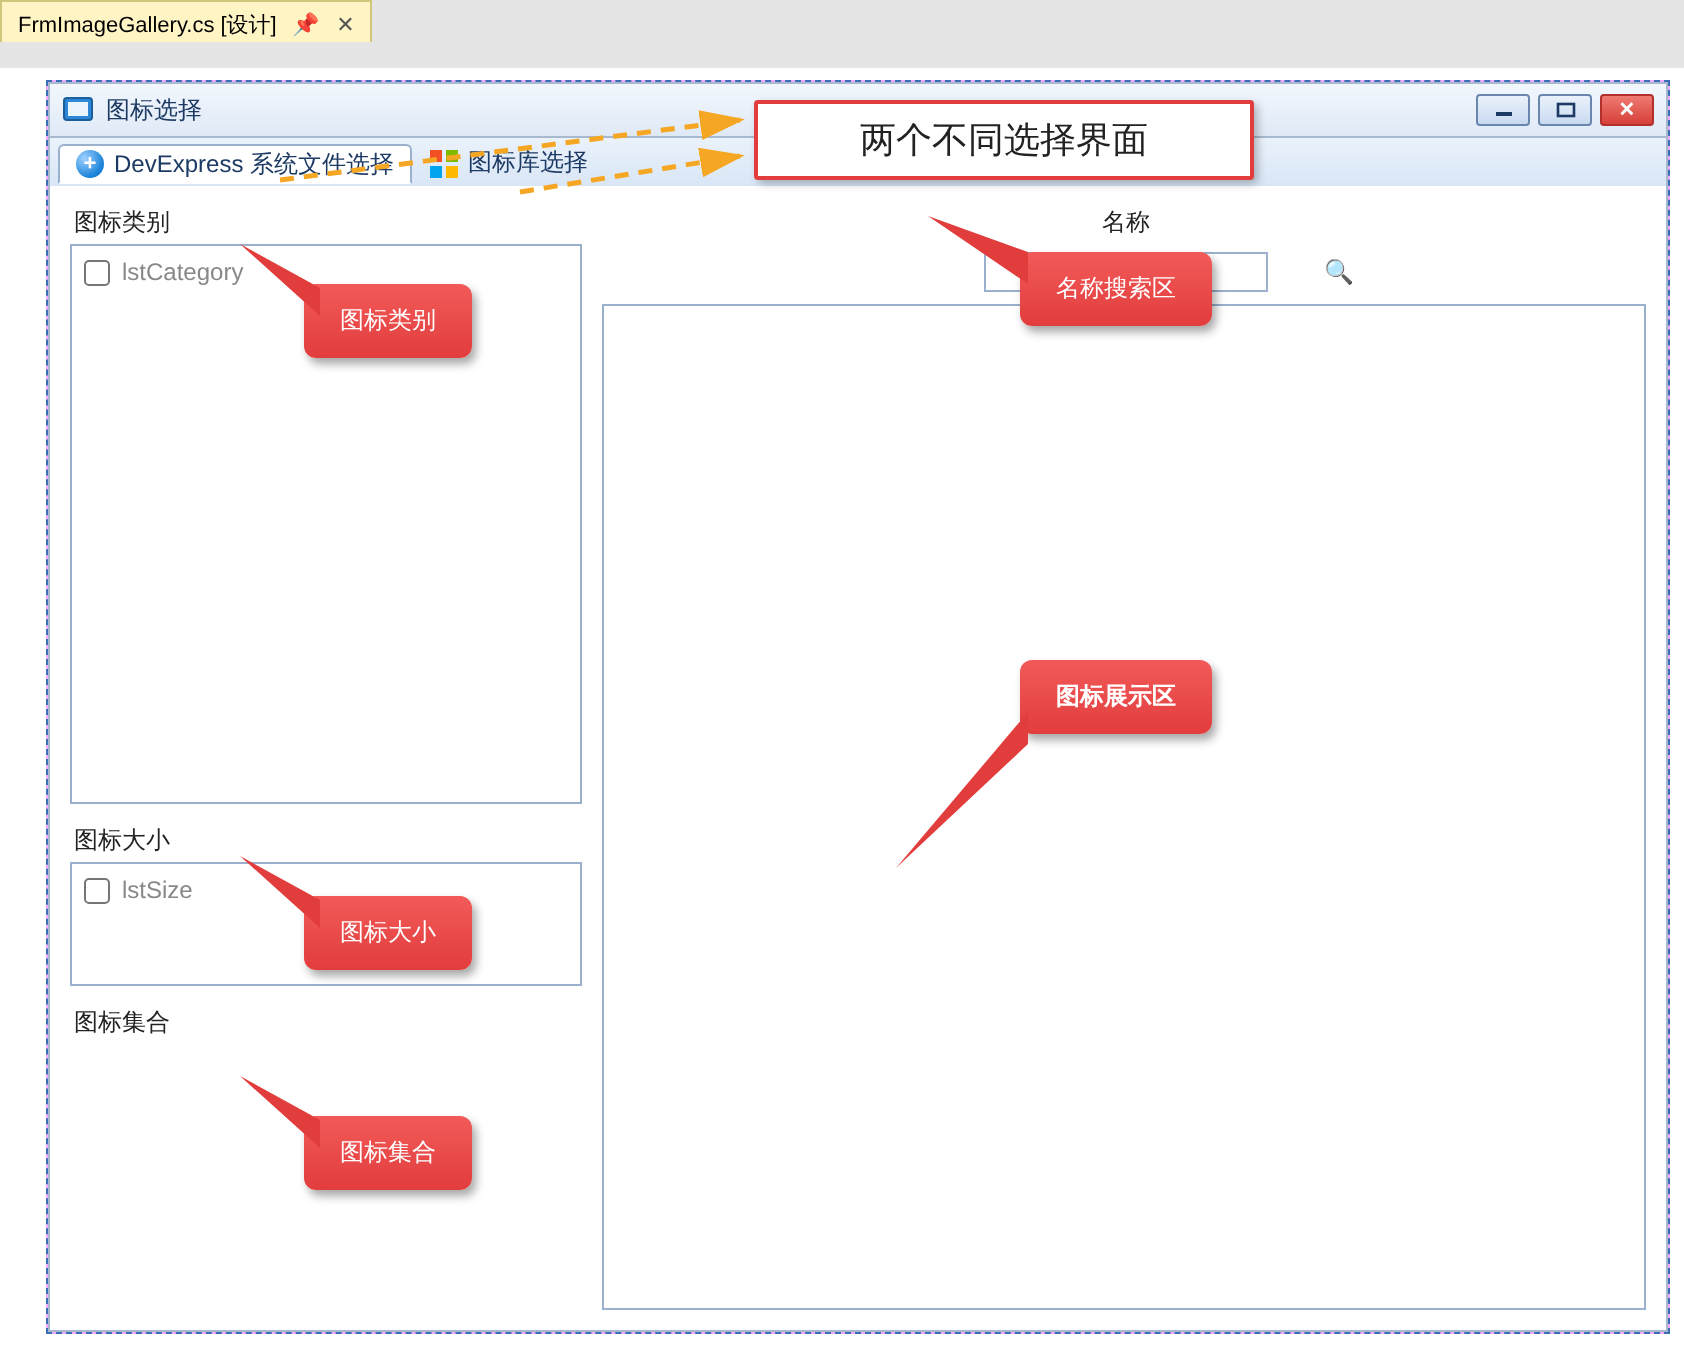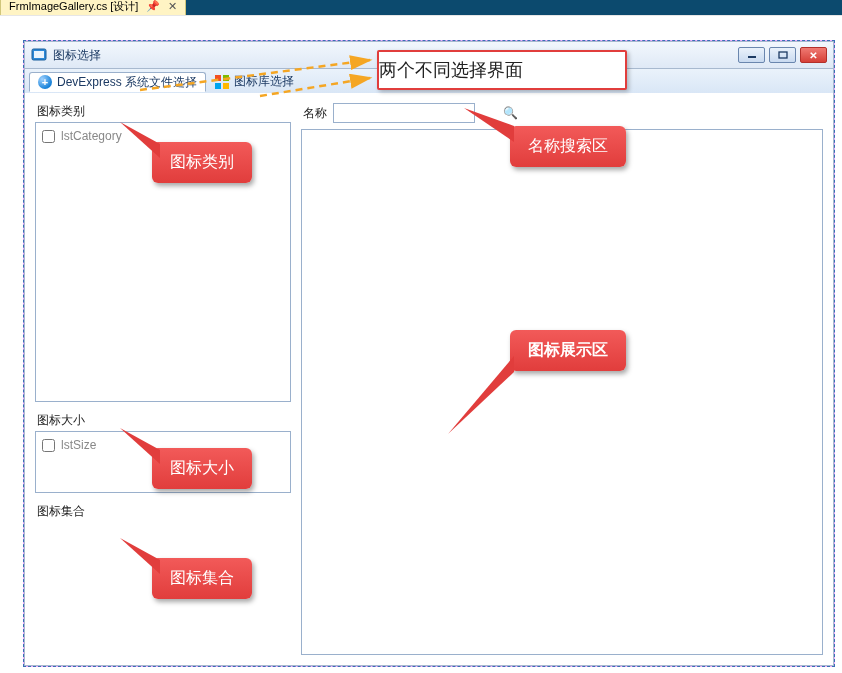--- a/index.html
+++ b/index.html
@@ -7,25 +7,25 @@
     margin: 0;
     font-family: "Microsoft YaHei", "Segoe UI", Tahoma, sans-serif;
     font-size: 12px;
     background: #fff;
     width: 842px;
     height: 673px;
     position: relative;
     overflow: hidden;
   }
   .doc-tab-strip {
-    height: 16px;
-    background: #0c4a6e;
+    height: 34px;
+    background: #e5e5e5;
     border-bottom: 1px solid #e6e6e6;
     display: flex;
-    align-items: flex-end;
+    align-items: flex-start;
   }
   .doc-tab {
     height: 21px;
     background: #fff4c4;
     border: 1px solid #d0c67a;
     border-bottom: none;
     padding: 2px 8px 0 8px;
     display: flex;
     align-items: center;
     gap: 8px;
@@ -163,20 +163,21 @@
     padding: 2px 2px;
   }
   .chk-item input { width: 13px; height: 13px; margin: 0; }
   .chk-item.disabled { color: #888; }
 
   .right-col { flex: 1; display: flex; flex-direction: column; }
   .search-row {
     display: flex; align-items: center; gap: 6px;
     margin-bottom: 6px;
     margin-left: 2px;
+    flex-direction: column;
   }
   .search-row .lbl { font-size: 12px; color: #222; }
   .search-box {
     width: 142px; height: 20px;
     border: 1px solid #9ab0cc;
     display: flex; align-items: center;
     padding: 0 4px 0 6px;
     background: #fff;
     gap: 4px;
   }
@@ -193,39 +194,39 @@
     flex: 1;
     border: 1px solid #9ab0cc;
     background: #fff;
   }
 
   
   .callout {
     position: absolute;
     background: linear-gradient(#f25a59, #e13d3c);
     color: #fff;
-    font-size: 16px;
+    font-size: 12px;
     border-radius: 6px;
     padding: 10px 18px;
     box-shadow: 2px 3px 5px rgba(0,0,0,0.35);
     z-index: 20;
     white-space: nowrap;
   }
   .callout svg {
     position: absolute;
     overflow: visible;
     z-index: -1;
   }
   .top-box {
     position: absolute;
     left: 377px; top: 50px;
     width: 250px; height: 40px;
     border: 2px solid #e13d3c;
     background: #fff;
-    display: flex; align-items: center; 
+    display: flex; align-items: center; justify-content: center;
     font-size: 18px; color: #222;
     z-index: 15;
     border-radius: 2px;
     box-shadow: 2px 2px 4px rgba(0,0,0,0.25);
   }
   svg.dash-arrows {
     position: absolute;
     left: 0; top: 0;
     width: 842px; height: 673px;
     pointer-events: none;

